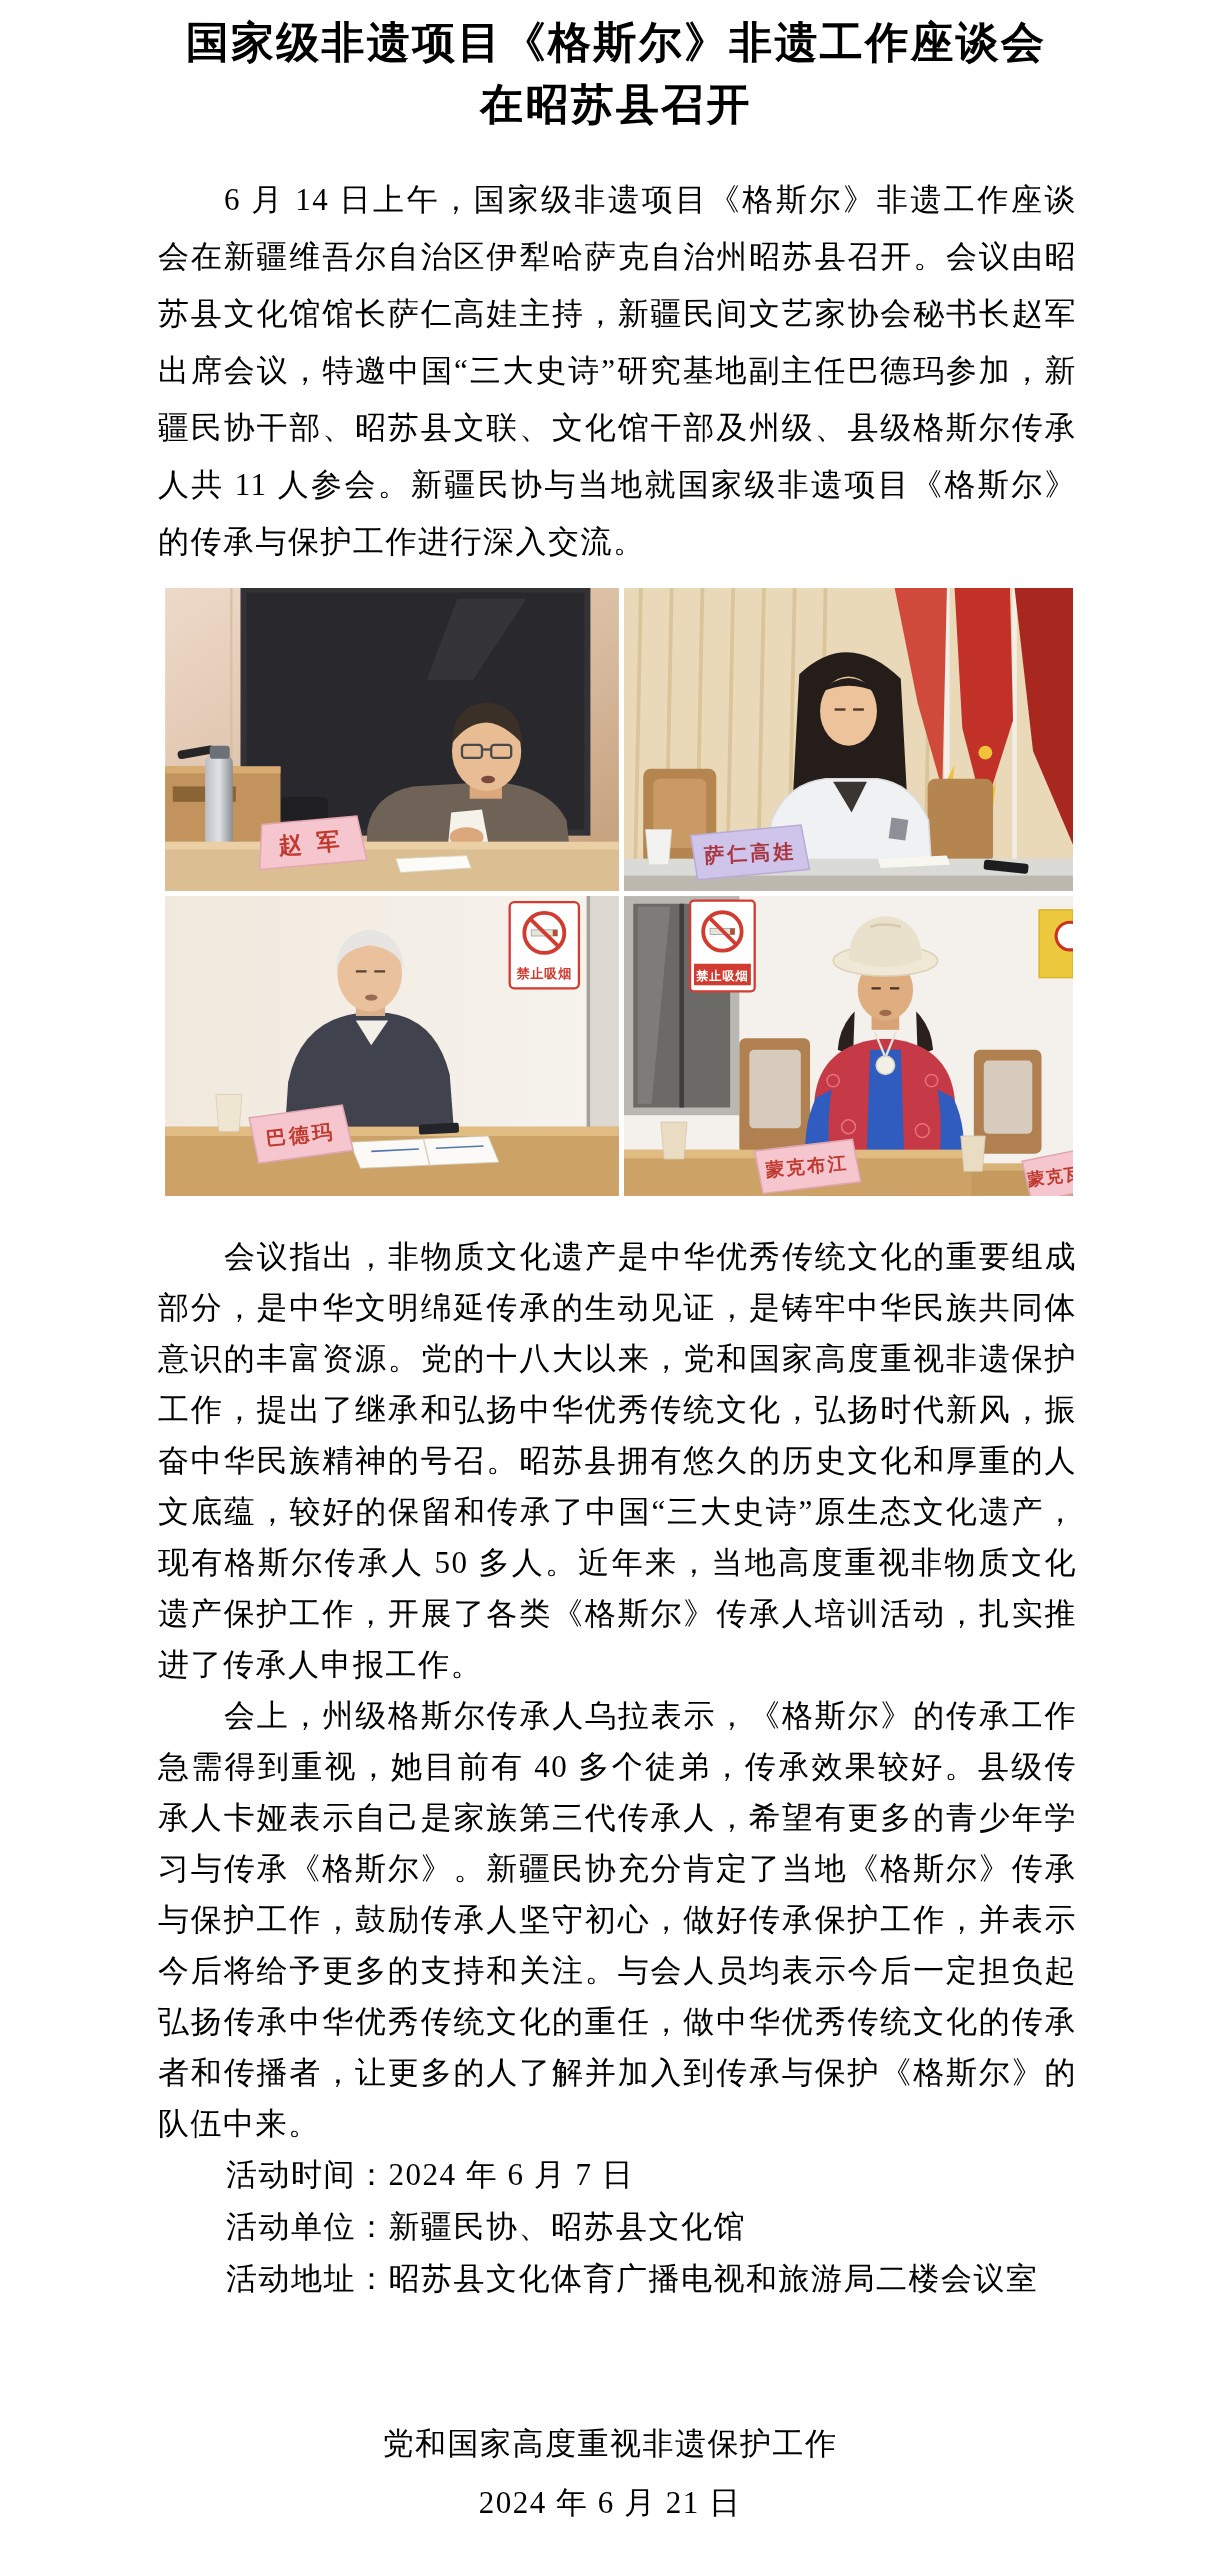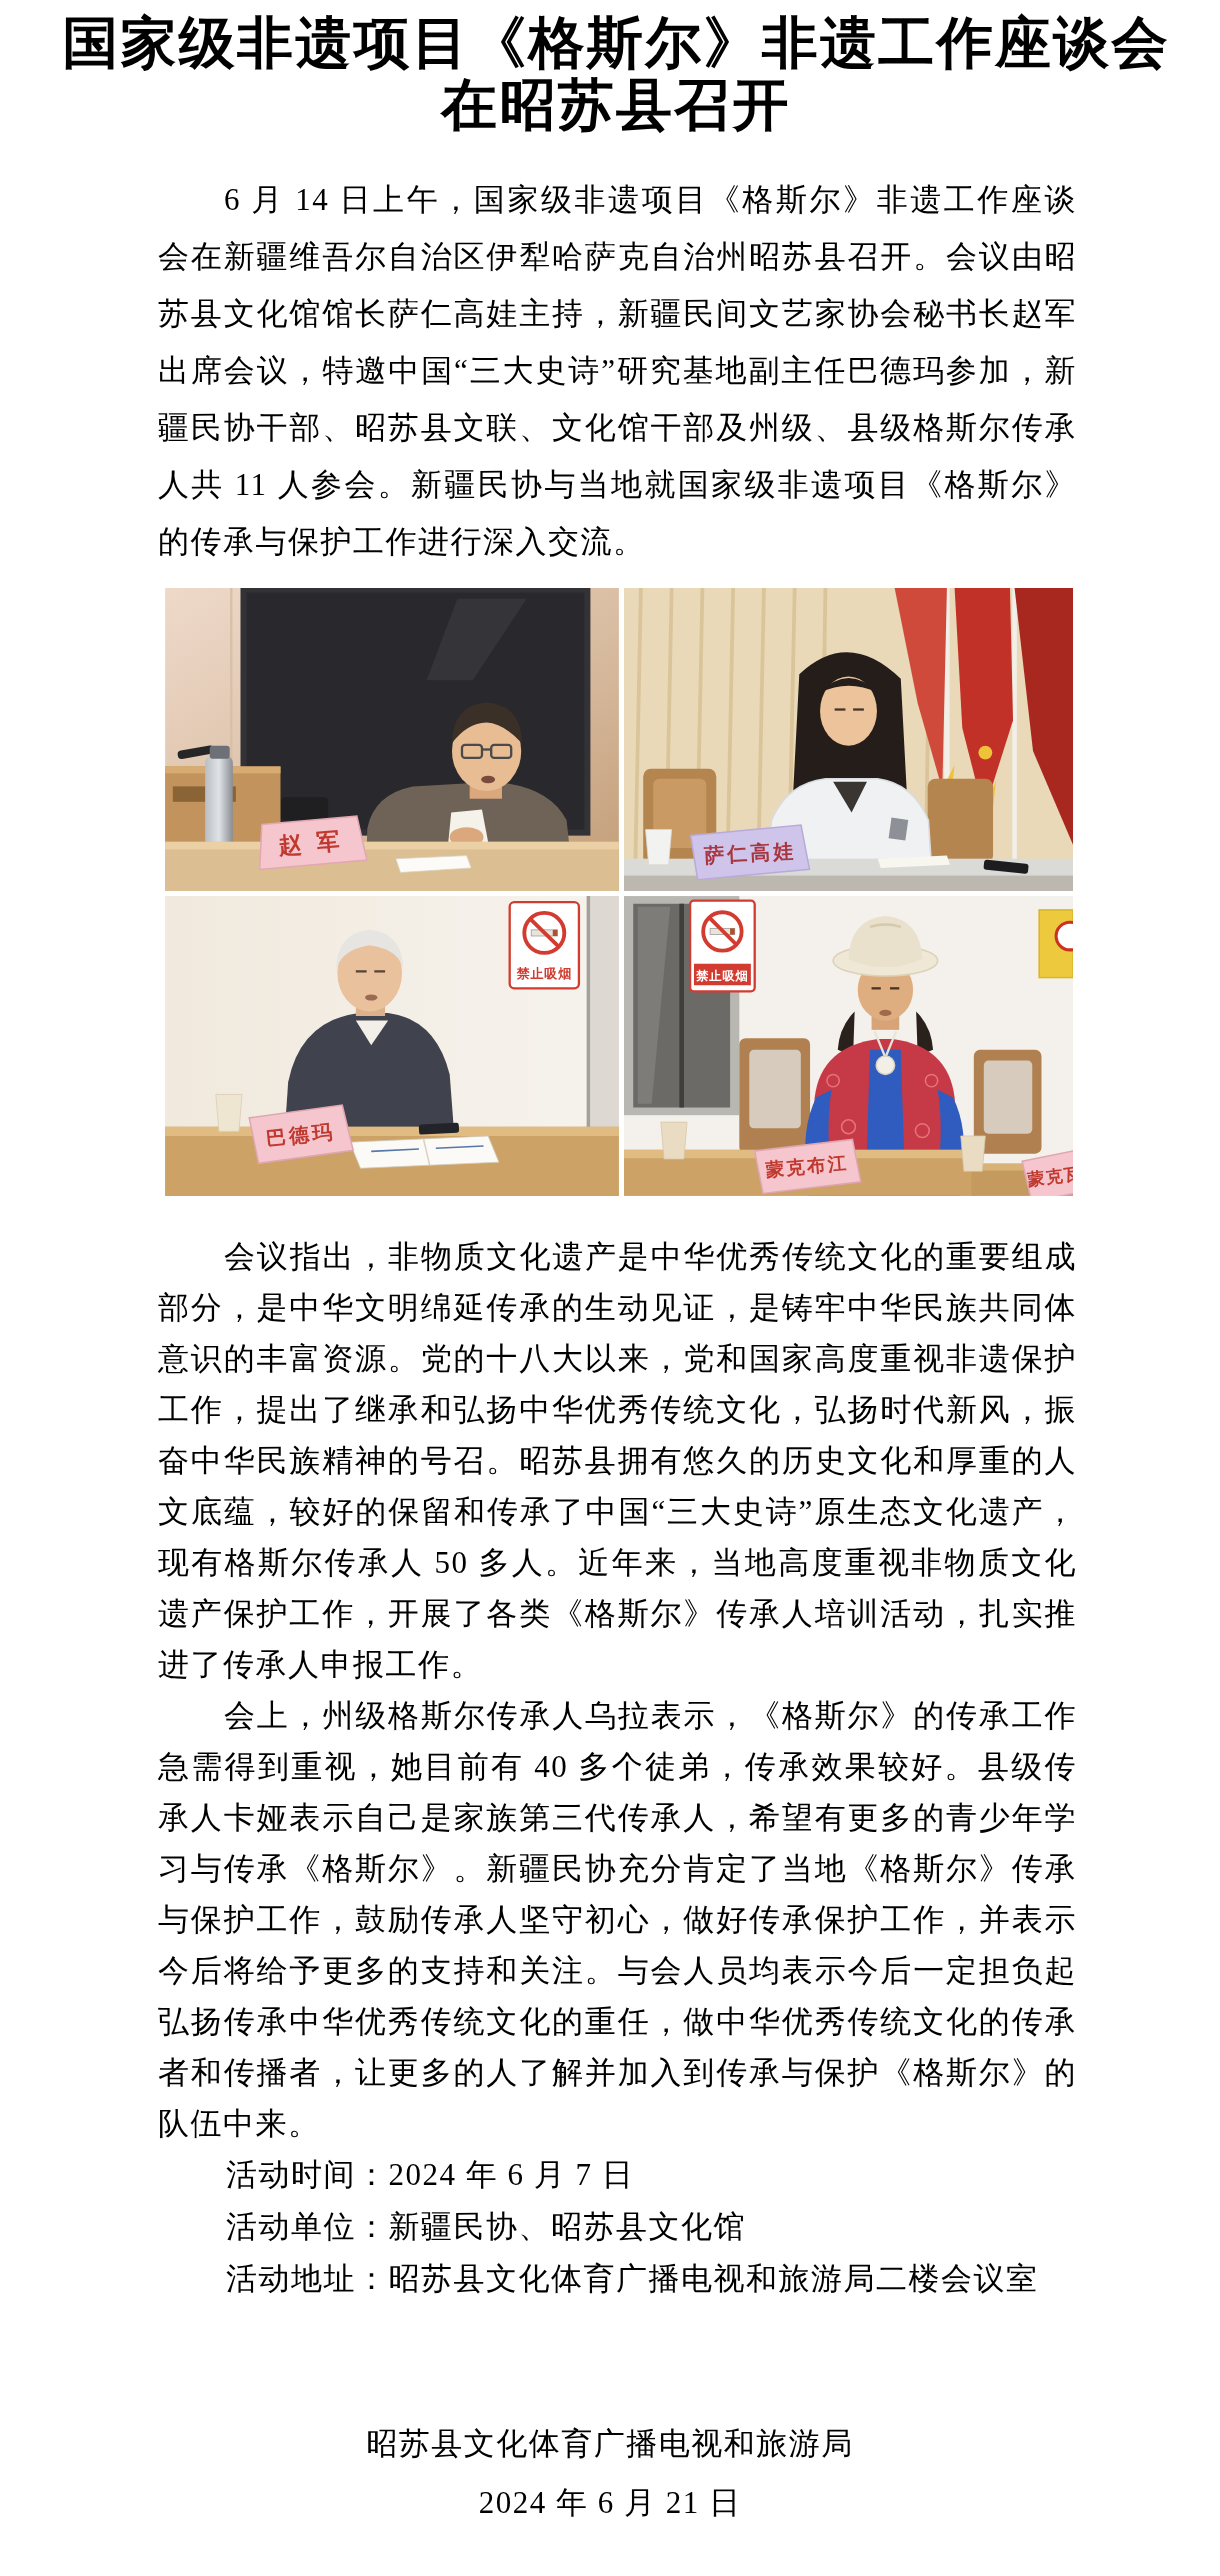--- a/index.html
+++ b/index.html
@@ -3,21 +3,21 @@
 <meta charset="utf-8">
 <style>
   html,body{margin:0;padding:0;background:#ffffff;}
   body{
     width:1220px;height:2576px;position:relative;overflow:hidden;
     font-family:"Liberation Serif","DejaVu Serif",serif;color:#000;
   }
   .page{position:absolute;inset:0;}
   h1.title{
     margin:0;padding-top:12.3px;text-align:center;
-    font-size:56px;font-weight:bold;line-height:62px;letter-spacing:2.3px;padding-left:12px;
+    font-size:43px;font-weight:bold;line-height:62px;letter-spacing:2.3px;padding-left:12px;
   }
   h1.title .tline{display:block;}
   .par{
     margin:0 16px 0 158px;width:919px;
     font-size:31px;letter-spacing:1.5px;text-align:justify;
     text-indent:66px;
   }
   #p1{margin-top:35px;line-height:57px;}
   #p2{margin-top:35px;line-height:51px;}
   #p3{margin-top:0;line-height:51px;}
@@ -249,18 +249,18 @@
   <p id="p2" class="par">会议指出，非物质文化遗产是中华优秀传统文化的重要组成部分，是中华文明绵延传承的生动见证，是铸牢中华民族共同体意识的丰富资源。党的十八大以来，党和国家高度重视非遗保护工作，提出了继承和弘扬中华优秀传统文化，弘扬时代新风，振奋中华民族精神的号召。昭苏县拥有悠久的历史文化和厚重的人文底蕴，较好的保留和传承了中国“三大史诗”原生态文化遗产，现有格斯尔传承人 50 多人。近年来，当地高度重视非物质文化遗产保护工作，开展了各类《格斯尔》传承人培训活动，扎实推进了传承人申报工作。</p>
   <p id="p3" class="par">会上，州级格斯尔传承人乌拉表示，《格斯尔》的传承工作急需得到重视，她目前有 40 多个徒弟，传承效果较好。县级传承人卡娅表示自己是家族第三代传承人，希望有更多的青少年学习与传承《格斯尔》。新疆民协充分肯定了当地《格斯尔》传承与保护工作，鼓励传承人坚守初心，做好传承保护工作，并表示今后将给予更多的支持和关注。与会人员均表示今后一定担负起弘扬传承中华优秀传统文化的重任，做中华优秀传统文化的传承者和传播者，让更多的人了解并加入到传承与保护《格斯尔》的队伍中来。</p>
 
   <div class="info">
     <div class="info-line">活动时间：2024 年 6 月 7 日</div>
     <div class="info-line">活动单位：新疆民协、昭苏县文化馆</div>
     <div class="info-line">活动地址：昭苏县文化体育广播电视和旅游局二楼会议室</div>
   </div>
 
   <div class="footer">
-    <div class="footer-org">昭苏县文化体育广播电视和旅游局</div>
+    <div class="footer-org">党和国家高度重视非遗保护工作</div>
     <div class="footer-date">2024 年 6 月 21 日</div>
   </div>
 
 </div>
 
 
 </body></html>

